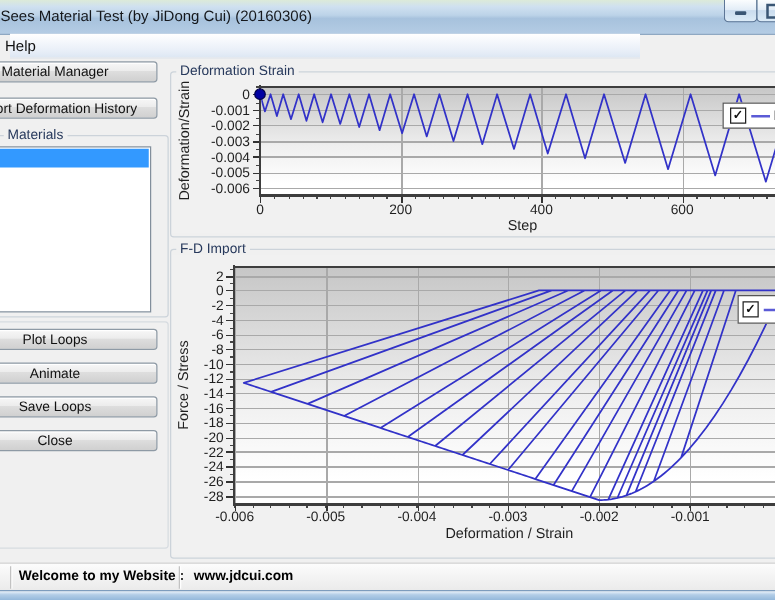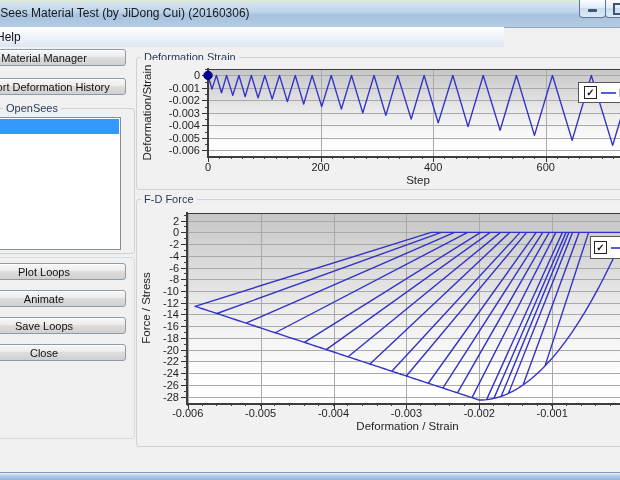--- a/index.html
+++ b/index.html
@@ -9,21 +9,21 @@
   .titlebar{position:absolute;left:0;top:0;width:620px;height:27px;
     background:linear-gradient(#dcead9 0%,#cfe0f0 20%,#bcd3e8 45%,#a7c2dd 55%,#b4cce4 100%);
     background-color:#b9d0e7;border-bottom:1px solid #8fa8c2;}
   .titlebar .title{position:absolute;left:-29px;top:6px;font-size:12px;color:#15181c;white-space:nowrap;}
   .capbtn{position:absolute;top:0;height:17px;width:25px;border:1px solid #5d7696;border-top:none;
     background:linear-gradient(#fbfdfe,#e3edf7 45%,#cadcee 50%,#dcebf7);
     border-radius:0 0 4px 4px;display:flex;align-items:center;justify-content:center;}
   .glyph-min{width:9px;height:3px;background:#3a5674;border-radius:1px;margin-top:4px;}
   .glyph-max{width:9px;height:8px;border:2px solid #3a5674;background:transparent;}
   
-  .menubar{position:absolute;left:0;top:27px;width:504px;height:19px;
+  .menubar{position:absolute;left:8px;top:27px;width:504px;height:19px;
     background:linear-gradient(#ffffff,#e9eff8 70%,#dde7f3);border-bottom:1px solid #e2e6ec;}
   .menuitem{position:absolute;left:-8px;top:3px;font-size:12px;padding:0 4px;color:#111;}
   
   .sbtn{position:absolute;left:-38px;width:164px;height:17px;border:1px solid #8e9aa5;border-radius:3px;
     background:linear-gradient(#f7f7f7,#ececec 45%,#dedede 46%,#d0d0d0);
     display:flex;align-items:center;justify-content:center;font-size:11px;color:#111;
     white-space:nowrap;overflow:hidden;box-shadow:inset 0 1px 0 #fff;}
   .groupbox{position:absolute;border:1px solid #ccd3da;border-radius:3px;}
   .groupbox>.glabel{position:absolute;top:-7px;background:#f0f0f0;padding:0 3px;font-size:11px;
     color:#27395c;white-space:nowrap;line-height:13px;}
@@ -64,21 +64,21 @@
   </div>
 
   <div class="menubar">
     <span class="menuitem">Help</span>
   </div>
 
   <button class="sbtn" style="top:49px;">Material Manager</button>
   <button class="sbtn" style="top:78px;">Import Deformation History</button>
 
   <div class="groupbox" style="left:-30px;top:108px;width:163px;height:144px;">
-    <span class="glabel" style="left:32px;">OpenSees</span>
+    <span class="glabel" style="left:32px;">Materials</span>
   </div>
   <div class="listbox">
     <div class="listitem-sel">D</div>
   </div>
 
   <div class="groupbox" style="left:-30px;top:257px;width:163px;height:180px;border-color:#d6dbe0;"></div>
   <button class="sbtn" style="top:263px;">Plot Loops</button>
   <button class="sbtn" style="top:290px;">Animate</button>
   <button class="sbtn" style="top:317px;">Save Loops</button>
   <button class="sbtn" style="top:344px;">Close</button>
@@ -199,21 +199,21 @@
       <path d="M70.00 15.38L73.94 29.13L78.44 15.38L83.51 32.88L88.57 15.38L94.77 35.38L100.96 15.38L107.15 36.63L113.34 15.38L120.09 37.88L126.85 15.38L134.16 39.12L141.48 15.38L149.36 41.63L157.24 15.38L165.68 44.13L174.13 15.38L183.69 46.63L193.26 15.38L203.39 49.13L213.52 15.38L224.78 52.88L236.04 15.38L247.86 55.38L259.68 15.38L273.19 59.13L286.13 15.38L300.20 62.88L314.84 15.38L330.03 66.63L345.23 15.38L362.11 70.38L378.44 15.38L396.45 75.38L414.46 15.38L434.16 80.38L453.30 15.38L474.68 85.38L495.51 15.38" fill="none" stroke="#3232c8" stroke-width="1.4" stroke-linejoin="round" clip-path="url(#cpdeformation_history)"></path>
       <circle cx="70" cy="15.375" r="4.2" fill="#0000a2" stroke="#00004d" stroke-width="1"></circle>
     </svg>
   <div class="legend" style="left:578px;top:82px;width:58px;height:19px;">
     <span class="checkbox" style="margin-left:5px;">✓</span>
     <span class="legline" style="margin-left:4px;"></span>
     <span class="legtext">D</span>
   </div>
 
   <div class="groupbox" style="left:136px;top:199px;width:492px;height:246px;">
-    <span class="glabel" style="left:4px;">F-D Force</span>
+    <span class="glabel" style="left:4px;">F-D Import</span>
   </div>
   <svg class="chart-svg" style="left:138px;top:204px;" width="490" height="240">
       <defs>
         <linearGradient id="pgfd_loops" x1="0" y1="0" x2="0" y2="1">
           <stop offset="0%" stop-color="#c6c6c6"></stop>
           <stop offset="55%" stop-color="#efefef"></stop>
           <stop offset="90%" stop-color="#ffffff"></stop>
         </linearGradient>
         <clipPath id="cpfd_loops">
           <rect x="50" y="6" width="441" height="193"></rect>
@@ -371,15 +371,21 @@
       <line x1="48" x2="490" y1="199.5" y2="199.5" stroke="#3d3d3d" stroke-width="2" shape-rendering="crispEdges"></line>
       <text x="269.5" y="226" text-anchor="middle" font-size="11.5px">Deformation / Strain</text>
       <text x="12" y="104" text-anchor="middle" font-size="11.5px" transform="rotate(-90 12 104)">Force /  Stress</text>
       <path d="M487.10 28.35L480.42 43.37L473.74 57.69L467.06 71.30L460.37 84.21L453.69 96.41L447.01 107.91L440.33 118.71L433.65 128.80L426.96 138.18L420.28 146.86L413.60 154.83L406.92 162.11L450.65 28.35L490.75 28.35L450.65 28.35L406.92 162.11L404.18 164.88L401.45 167.53L398.72 170.07L395.98 172.48L393.25 174.78L390.52 176.96L387.78 179.03L385.05 180.97L441.18 28.35L490.75 28.35L441.18 28.35L385.05 180.97L383.23 182.21L381.40 183.38L379.58 184.51L377.76 185.59L375.94 186.61L374.11 187.58L372.29 188.49L370.47 189.36L434.62 28.35L490.75 28.35L434.62 28.35L370.47 189.36L369.56 189.77L368.65 190.17L367.74 190.56L366.82 190.93L365.91 191.29L365.00 191.64L364.09 191.97L363.18 192.29L430.97 28.35L490.75 28.35L430.97 28.35L363.18 192.29L362.27 192.60L361.36 192.90L360.45 193.18L359.54 193.45L358.62 193.70L357.71 193.95L356.80 194.17L355.89 194.39L428.06 28.35L490.75 28.35L428.06 28.35L355.89 194.39L354.98 194.59L354.07 194.78L353.16 194.96L352.25 195.12L351.33 195.28L350.42 195.41L349.51 195.54L348.60 195.65L424.41 28.35L490.75 28.35L424.41 28.35L348.60 195.65L346.78 195.83L344.96 195.96L343.13 196.04L341.31 196.07L339.49 195.47L337.67 194.87L335.84 194.26L334.02 193.66L417.85 28.35L490.75 28.35L417.85 28.35L334.02 193.66L332.20 193.06L330.38 192.46L328.55 191.86L326.73 191.26L324.91 190.66L323.09 190.06L321.27 189.46L319.44 188.85L411.29 28.35L490.75 28.35L411.29 28.35L319.44 188.85L317.62 188.25L315.80 187.65L313.98 187.05L312.15 186.45L310.33 185.85L308.51 185.25L306.69 184.65L304.86 184.05L404.73 28.35L490.75 28.35L404.73 28.35L304.86 184.05L303.04 183.45L301.22 182.84L299.40 182.24L297.57 181.64L295.75 181.04L293.93 180.44L292.11 179.84L290.28 179.24L398.17 28.35L490.75 28.35L398.17 28.35L290.28 179.24L287.55 178.34L284.82 177.43L282.08 176.53L279.35 175.63L276.62 174.73L273.88 173.83L271.15 172.93L268.42 172.02L388.69 28.35L490.75 28.35L388.69 28.35L268.42 172.02L266.59 171.42L264.77 170.82L262.95 170.22L261.13 169.62L259.30 169.02L257.48 168.42L255.66 167.82L253.84 167.22L382.13 28.35L490.75 28.35L382.13 28.35L253.84 167.22L251.10 166.31L248.37 165.41L245.64 164.51L242.90 163.61L240.17 162.71L237.44 161.81L234.70 160.90L231.97 160.00L371.93 28.35L490.75 28.35L371.93 28.35L231.97 160.00L229.23 159.10L226.50 158.20L223.77 157.30L221.03 156.40L218.30 155.49L215.57 154.59L212.83 153.69L210.10 152.79L362.45 28.35L490.75 28.35L362.45 28.35L210.10 152.79L207.37 151.89L204.63 150.99L201.90 150.09L199.16 149.18L196.43 148.28L193.70 147.38L190.96 146.48L188.23 145.58L352.25 28.35L490.75 28.35L352.25 28.35L188.23 145.58L185.50 144.68L182.76 143.77L180.03 142.87L177.30 141.97L174.56 141.07L171.83 140.17L169.10 139.27L166.36 138.36L342.77 28.35L490.75 28.35L342.77 28.35L166.36 138.36L162.72 137.16L159.07 135.96L155.43 134.76L151.78 133.56L148.14 132.35L144.49 131.15L140.85 129.95L137.20 128.75L329.65 28.35L490.75 28.35L329.65 28.35L137.20 128.75L133.56 127.54L129.91 126.34L126.27 125.14L122.62 123.94L118.98 122.74L115.34 121.53L111.69 120.33L108.05 119.13L316.53 28.35L490.75 28.35L316.53 28.35L108.05 119.13L104.40 117.93L100.76 116.73L97.11 115.52L93.47 114.32L89.82 113.12L86.18 111.92L82.53 110.71L78.89 109.51L303.41 28.35L490.75 28.35L303.41 28.35L78.89 109.51L76.15 108.61L73.42 107.71L70.69 106.81L67.95 105.91L65.22 105.00L62.49 104.10L59.75 103.20L57.02 102.30L293.20 28.35L490.75 28.35" fill="none" stroke="#3232c8" stroke-width="1.4" stroke-linejoin="round" clip-path="url(#cpfd_loops)"></path>
     </svg>
   <div class="legend" style="left:590px;top:236px;width:48px;height:21px;">
     <span class="checkbox" style="margin-left:3px;">✓</span>
     <span class="legline" style="margin-left:4px;"></span>
   </div>
 
+  <div class="statusbar">
+    <span class="sep" style="left:8px;"></span>
+    <span class="stext" style="left:15px;">Welcome to my Website :</span>
+    <span class="sep" style="left:143px;"></span>
+    <span class="stext" style="left:155px;">www.jdcui.com</span>
+  </div>
   <div class="bottom-border"></div>
 
 </div>
 
 </body></html>

